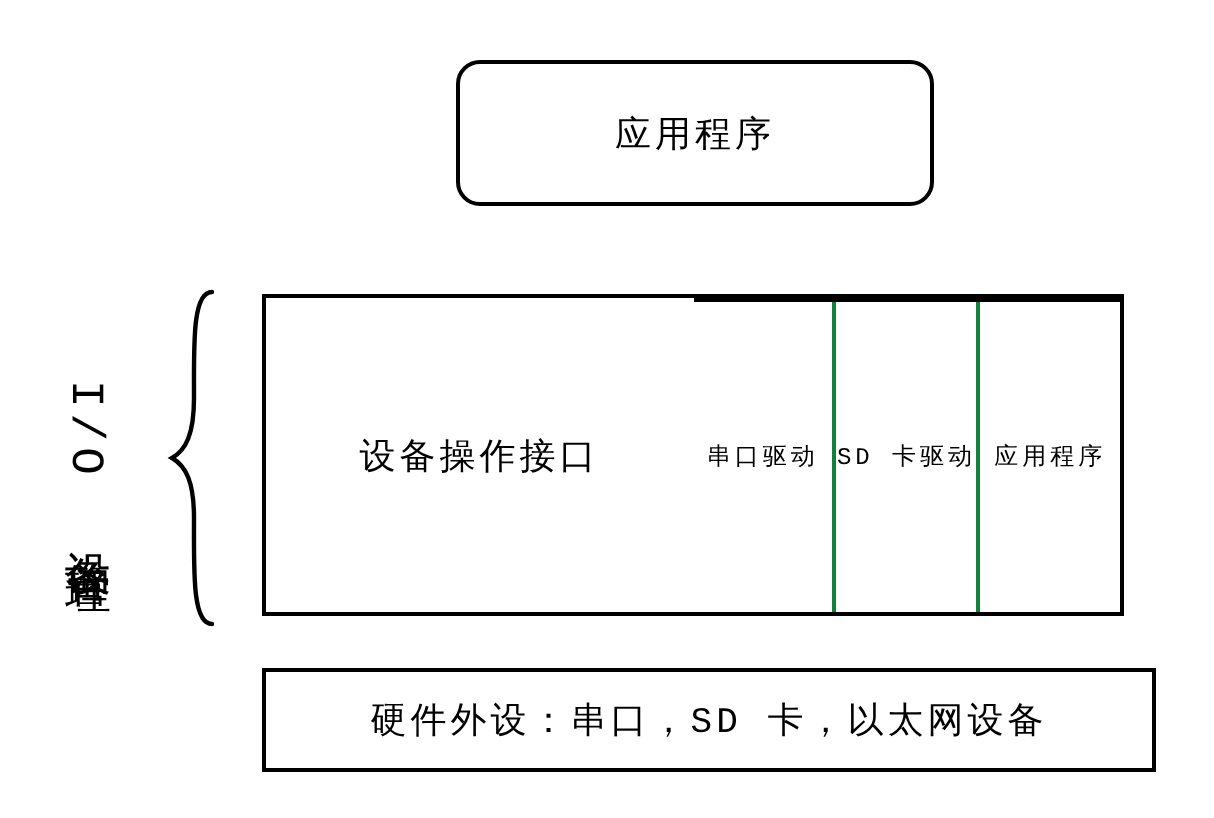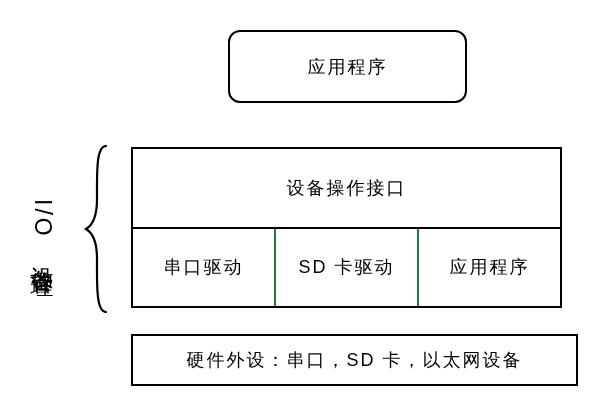--- a/index.html
+++ b/index.html
@@ -5,21 +5,21 @@
   html, body {
     margin: 0;
     padding: 0;
     background: #ffffff;
   }
   .canvas {
     position: relative;
     width: 607px;
     height: 409px;
     background: #ffffff;
-    font-family: Liberation Sans, sans-serif;
+    font-family: Liberation Mono, monospace;
     color: #000000;
   }
   .box {
     position: absolute;
     border: 2px solid #000000;
     background: #ffffff;
     display: flex;
     align-items: center;
     justify-content: center;
     font-size: 18px;
@@ -36,21 +36,20 @@
   .stack {
     position: absolute;
     left: 131px;
     top: 147px;
     width: 431px;
     height: 161px;
     border: 2px solid #000000;
     background: #ffffff;
     box-sizing: border-box;
     display: flex;
-    flex-direction: column;
   }
   .stack-row {
     flex: 1;
     display: flex;
     align-items: center;
     justify-content: center;
     font-size: 18px;
     letter-spacing: 2px;
     box-sizing: border-box;
   }
@@ -60,21 +59,21 @@
   .driver-row {
     display: flex;
     align-items: stretch;
     padding: 0;
   }
   .driver-cell {
     flex: 1;
     display: flex;
     align-items: center;
     justify-content: center;
-    font-size: 18px;
+    font-size: 12px;
     letter-spacing: 2px;
     box-sizing: border-box;
   }
   .driver-cell + .driver-cell {
     border-left: 2px solid #15803d;
   }
   .hw-box {
     left: 131px;
     top: 334px;
     width: 447px;

